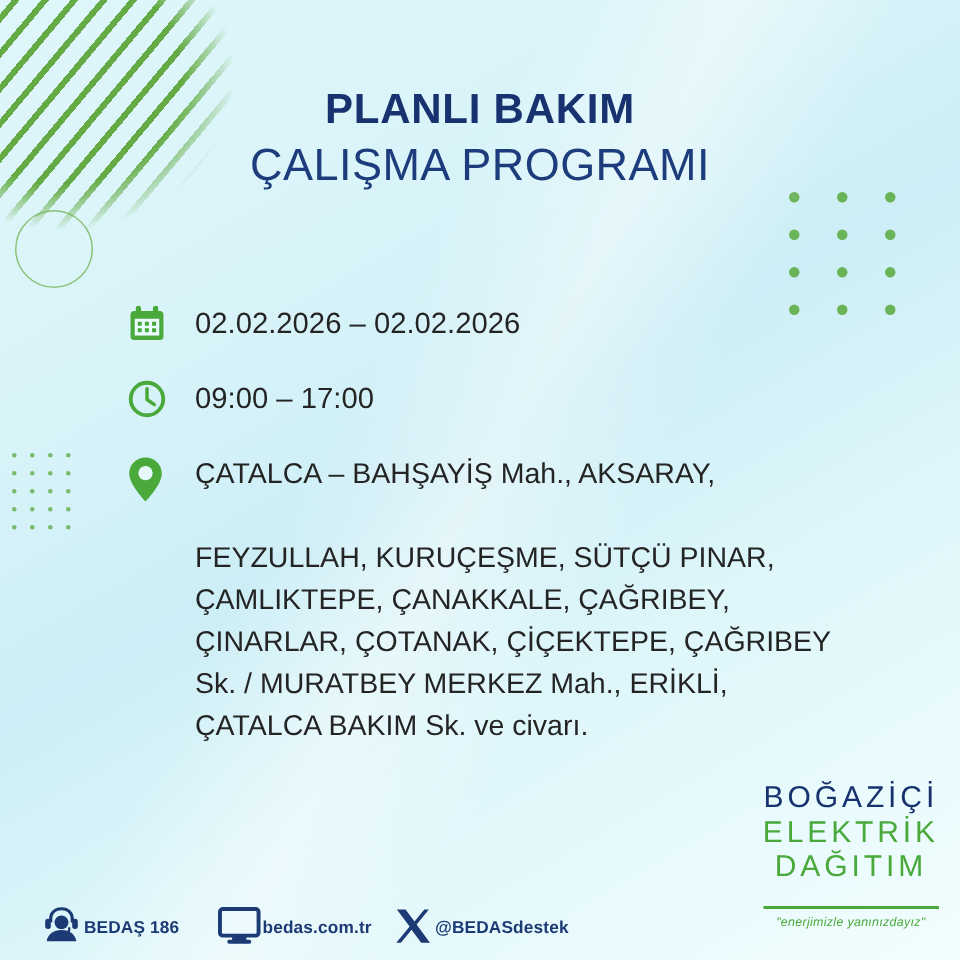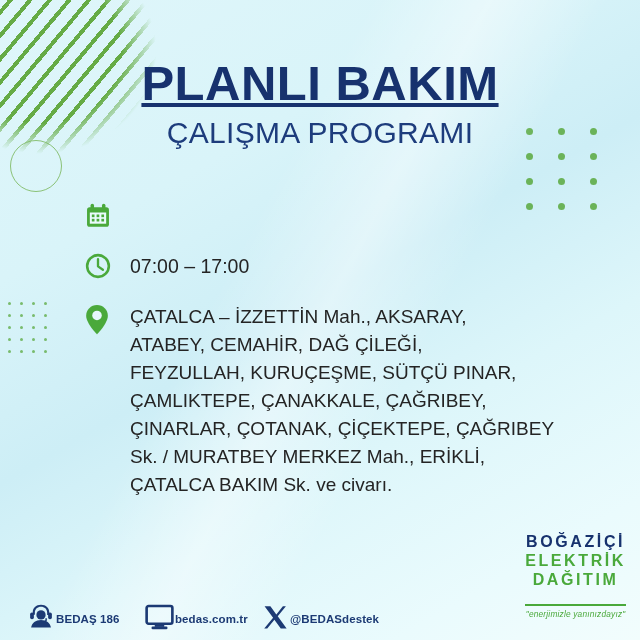--- a/index.html
+++ b/index.html
@@ -69,27 +69,26 @@
     background: linear-gradient(118deg, rgba(255,255,255,0) 38%, rgba(255,255,255,.42) 50%, rgba(255,255,255,0) 62%);
   }
 
   
   .header {
     position: absolute;
     top: 58px; left: 0; right: 0;
     text-align: center;
   }
   .title-main {
-    font-size: 49px;
+    font-size: 28px;
     font-weight: bold;
     letter-spacing: 0.5px;
     color: #17326e;
     line-height: 1.05;
     margin: 0;
-    text-decoration: underline;
   }
   .title-sub {
     font-size: 30px;
     font-weight: normal;
     letter-spacing: 0.3px;
     color: #1d3c7c;
     line-height: 1.2;
     margin: 6px 0 0 0;
   }
 
@@ -149,22 +148,22 @@
     white-space: nowrap;
   }
 
   .brand {
     position: absolute;
     right: 14px; bottom: 22px;
     text-align: center;
     line-height: 1;
   }
   .brand-l1, .brand-l2, .brand-l3 {
-    font-size: 16px;
-    font-weight: bold;
+    font-size: 20px;
+    font-weight: normal;
     letter-spacing: 2.6px;
     display: block;
   }
   .brand-l1 { color: #17326e; }
   .brand-l2 { color: #4aa93b; margin-top: 3px; }
   .brand-l3 { color: #4aa93b; margin-top: 3px; border-bottom: 2px solid #4aa93b; padding-bottom: 16px; }
   .brand-tag {
     display: block;
     margin-top: 4px;
     font-size: 8.3px;
@@ -238,43 +237,44 @@
           <g fill="#4aa93b">
             <rect x="6.7" y="10.7" width="2.3" height="2.3"></rect>
             <rect x="10.8" y="10.7" width="2.3" height="2.3"></rect>
             <rect x="14.9" y="10.7" width="2.3" height="2.3"></rect>
             <rect x="6.7" y="14.4" width="2.3" height="2.3"></rect>
             <rect x="10.8" y="14.4" width="2.3" height="2.3"></rect>
             <rect x="14.9" y="14.4" width="2.3" height="2.3"></rect>
           </g>
         </svg>
       </span>
+      <span class="info-text">02.02.2026 – 02.02.2026</span>
     </div>
 
     <div class="info-row">
       <span class="info-icon">
         <svg width="28" height="28" viewBox="0 0 24 24" aria-hidden="true">
           <circle cx="12" cy="12" r="9.3" fill="none" stroke="#4aa93b" stroke-width="2.2"></circle>
           <path d="M12 6.2 V12.3 L16.2 15.2" fill="none" stroke="#4aa93b" stroke-width="2" stroke-linecap="round" stroke-linejoin="round"></path>
         </svg>
       </span>
-      <span class="info-text">07:00 – 17:00</span>
+      <span class="info-text">09:00 – 17:00</span>
     </div>
 
 
     <div class="info-row location">
       <span class="info-icon">
         <svg width="26" height="31" viewBox="0 0 20 26" aria-hidden="true">
           <path d="M10 0.8 C4.9 0.8 0.9 4.8 0.9 9.8 C0.9 16.2 10 25.4 10 25.4 C10 25.4 19.1 16.2 19.1 9.8 C19.1 4.8 15.1 0.8 10 0.8 Z" fill="#4aa93b"></path>
           <circle cx="10" cy="9.6" r="4.0" fill="#e6f8fb"></circle>
         </svg>
       </span>
       <span class="info-text">
-        <span>ÇATALCA – İZZETTİN Mah., AKSARAY,</span><br>
-        <span>ATABEY, CEMAHİR, DAĞ ÇİLEĞİ,</span><br>
+        <span>ÇATALCA – BAHŞAYİŞ Mah., AKSARAY,</span><br>
+        <br>
         <span>FEYZULLAH, KURUÇEŞME, SÜTÇÜ PINAR,</span><br>
         <span>ÇAMLIKTEPE, ÇANAKKALE, ÇAĞRIBEY,</span><br>
         <span>ÇINARLAR, ÇOTANAK, ÇİÇEKTEPE, ÇAĞRIBEY</span><br>
         <span>Sk. / MURATBEY MERKEZ Mah., ERİKLİ,</span><br>
         <span>ÇATALCA BAKIM Sk. ve civarı.</span>
       </span>
     </div>
 
   </div>
 

